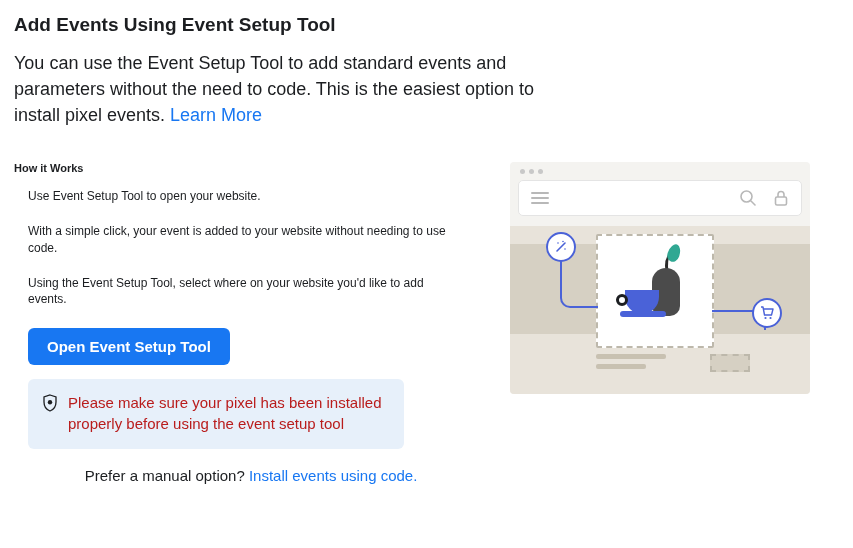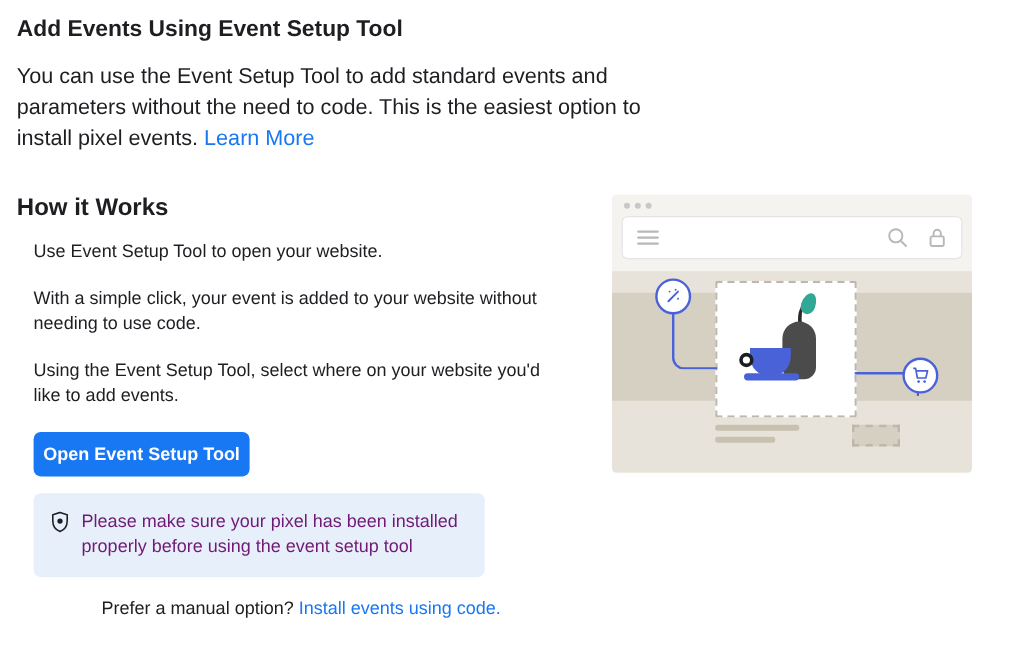--- a/index.html
+++ b/index.html
@@ -35,54 +35,54 @@
       align-items: flex-start;
       gap: 36px;
     }
     .left-col {
       flex: 0 0 460px;
     }
     .right-col {
       flex: 0 0 320px;
     }
     h2 {
-      font-size: 20px;
+      font-size: 11px;
       font-weight: 700;
       margin-bottom: 14px;
     }
     .step {
-      font-size: 15px;
+      font-size: 12px;
       line-height: 1.4;
       margin-left: 14px;
       margin-bottom: 18px;
       max-width: 430px;
     }
     .btn-primary {
       background: #1877f2;
       color: #fff;
       border: none;
       border-radius: 6px;
       font-size: 15px;
       font-weight: 600;
-      padding: 10px 8px;
+      padding: 10px 19px;
       cursor: pointer;
       margin-left: 14px;
       margin-top: 2px;
     }
     .notice {
       display: flex;
       align-items: flex-start;
       gap: 10px;
       background: #e7f0fa;
       border-radius: 6px;
       padding: 13px 16px 15px 14px;
       margin: 14px 70px 18px 14px;
       font-size: 15px;
       line-height: 1.4;
-      color: #701a75;
+      color: #b91c1c;
     }
     .notice svg {
       flex: 0 0 auto;
       margin-top: 2px;
     }
     .manual {
       margin-left: 14px;
       font-size: 15px;
       text-align: center;
     }

